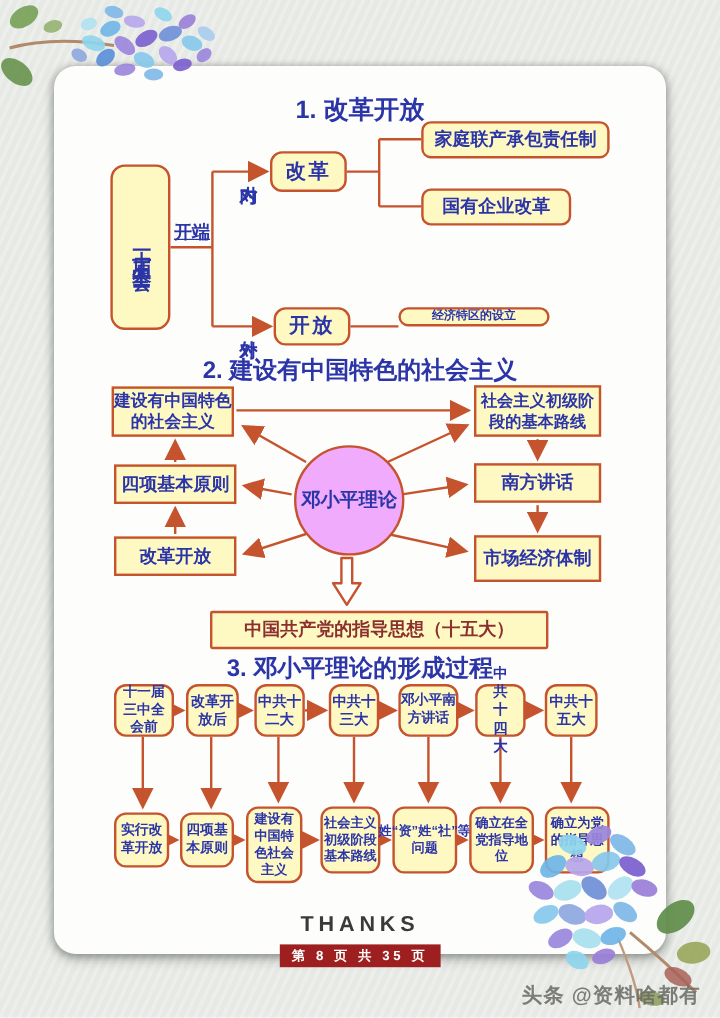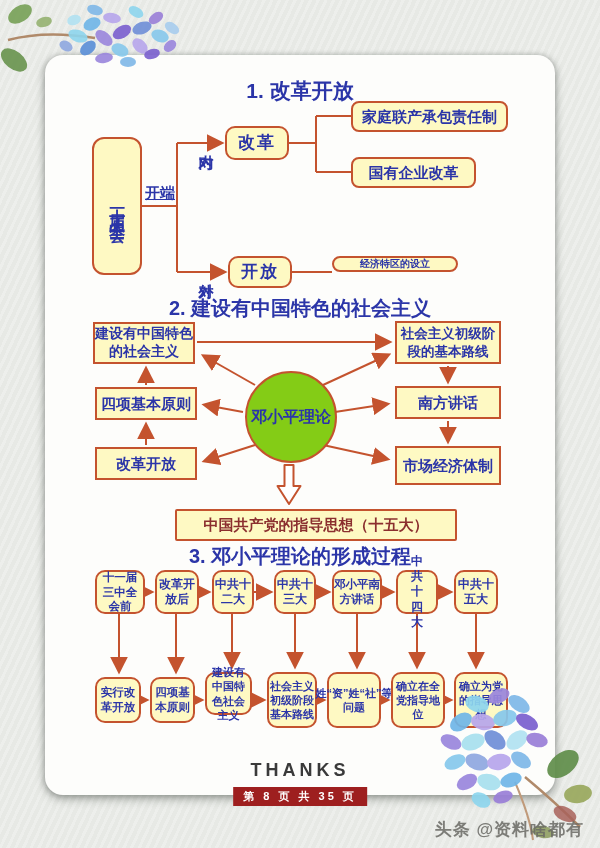--- a/index.html
+++ b/index.html
@@ -31,21 +31,21 @@
   .vtext{writing-mode:vertical-rl;text-orientation:upright;}
   .label{
     position:absolute;color:var(--blue);font-weight:bold;z-index:2;text-align:center;
   }
   .title{
     position:absolute;left:0;width:100%;text-align:center;
     color:var(--blue);font-weight:bold;z-index:2;
   }
   .circle{
     position:absolute;border:2px solid var(--accent);border-radius:50%;
-    background:#84cc16;color:var(--blue);font-weight:bold;
+    background:#f0abfc;color:var(--blue);font-weight:bold;
     display:flex;align-items:center;justify-content:center;z-index:2;
   }
   svg.wires{position:absolute;left:0;top:0;z-index:1;}
   .thanks{
     position:absolute;left:0;width:100%;text-align:center;
     color:#3a3a3a;font-weight:bold;letter-spacing:4px;z-index:2;
   }
   .badge{
     position:absolute;left:50%;transform:translateX(-50%);top:787px;
     background:var(--badge);color:#fff;font-weight:bold;
@@ -214,21 +214,21 @@
   <div class="box r10" style="left:50px;top:515px;width:50px;height:44px;font-size:11.5px;padding:1px;">十一届三中全会前</div>
   <div class="box r10" style="left:110px;top:515px;width:44px;height:44px;font-size:12px;padding:1px;">改革开放后</div>
   <div class="box r10" style="left:167px;top:515px;width:42px;height:44px;font-size:12px;padding:1px;">中共十二大</div>
   <div class="box r10" style="left:229px;top:515px;width:42px;height:44px;font-size:12px;padding:1px;">中共十三大</div>
   <div class="box r10" style="left:287px;top:515px;width:50px;height:44px;font-size:11.5px;padding:0;">邓小平南方讲话</div>
   <div class="box r10" style="left:351px;top:515px;width:42px;height:44px;font-size:12px;padding:16px;">中共十四大</div>
   <div class="box r10" style="left:409px;top:515px;width:44px;height:44px;font-size:12px;padding:1px;">中共十五大</div>
 
   <div class="box r10" style="left:50px;top:622px;width:46px;height:46px;font-size:11.5px;padding:1px;">实行改革开放</div>
   <div class="box r10" style="left:105px;top:622px;width:45px;height:46px;font-size:11.5px;padding:1px;">四项基本原则</div>
-  <div class="box r10" style="left:160px;top:617px;width:47px;height:43px;font-size:11px;padding:1px;">建设有中国特色社会主义</div>
+  <div class="box r10" style="left:160px;top:617px;width:47px;height:64px;font-size:11px;padding:1px;">建设有中国特色社会主义</div>
   <div class="box r10" style="left:222px;top:617px;width:50px;height:56px;font-size:11px;padding:1px;">社会主义初级阶段基本路线</div>
   <div class="box r10" style="left:282px;top:617px;width:54px;height:56px;font-size:11px;padding:1px;">姓“资”姓“社”等问题</div>
   <div class="box r10" style="left:346px;top:617px;width:54px;height:56px;font-size:11px;padding:1px;">确立在全党指导地位</div>
   <div class="box r10" style="left:409px;top:617px;width:54px;height:56px;font-size:11px;padding:1px;">确立为党的指导思想</div>
 
   <div class="thanks" style="top:705px;font-size:18px;">THANKS</div>
 </div>
 
 <div class="badge">第 8 页 共 35 页</div>
 <div class="watermark">头条 @资料啥都有</div>

